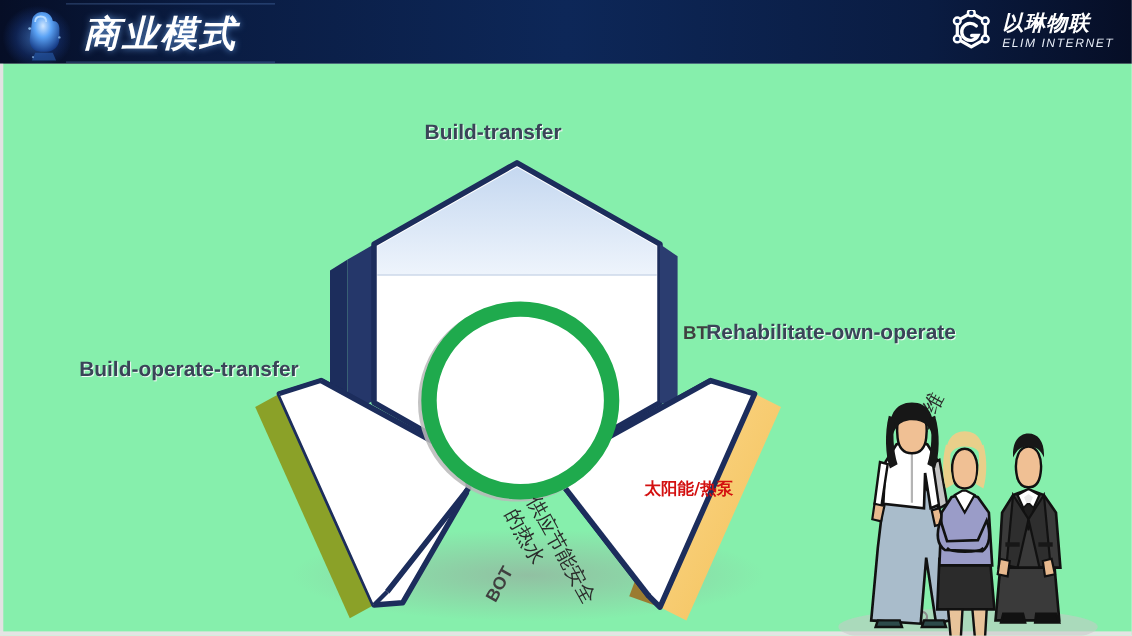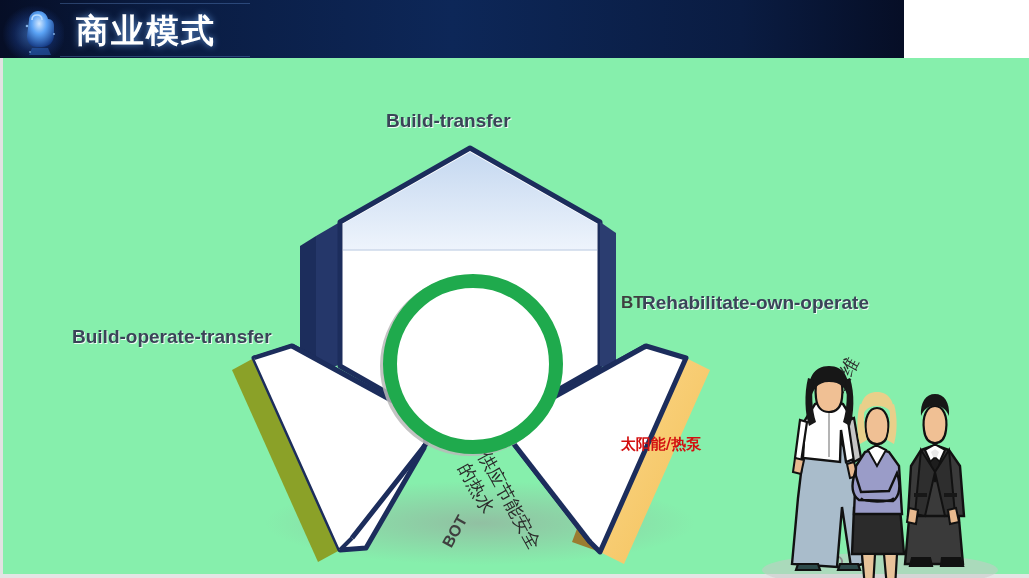--- a/index.html
+++ b/index.html
@@ -5,23 +5,24 @@
   html,body{margin:0;padding:0;}
   body{
     width:1029px;height:578px;overflow:hidden;
     font-family:"Liberation Sans","DejaVu Sans",sans-serif;
     background:#ffffff;
   }
   .slide{position:relative;width:1029px;height:578px;overflow:hidden;background:#ffffff;}
 
   
   .header{
-    position:absolute;left:0;top:0;width:904px;height:58px;
+    position:absolute;left:0;top:0;width:1029px;height:58px;
     background:linear-gradient(90deg,#060e26 0%,#0a1c42 18%,#0d2758 50%,#0a1c42 82%,#060e26 100%);
     overflow:hidden;
+    font-style:italic;
   }
   .header-accent{
     position:absolute;left:0;top:0;width:64px;height:58px;
     background:radial-gradient(ellipse 44px 40px at 34px 34px,rgba(90,160,255,.55) 0%,rgba(40,90,200,.25) 45%,rgba(6,14,38,0) 72%);
   }
   .fist-icon{position:absolute;left:18px;top:4px;width:44px;height:52px;}
   .header-title{
     position:absolute;left:76px;top:9px;
     font-size:33px;font-weight:bold;color:#ffffff;letter-spacing:2px;
     text-shadow:0 0 7px rgba(120,180,255,.75);
@@ -69,21 +70,21 @@
   #roo-code{left:650px;top:413px;font-size:16px;transform:rotate(61deg);transform-origin:left top;}
 
   .rot-body{
     position:absolute;font-size:18px;color:#2a2a2a;line-height:1.25;white-space:nowrap;
     font-family:"DejaVu Serif","Liberation Serif",serif;
   }
   #bot-body{left:313px;top:330px;transform:rotate(61deg);transform-origin:left top;}
   #roo-body{left:612px;top:330px;transform:rotate(-61deg);transform-origin:left top;}
 
   .center-txt{
-    position:absolute;left:406px;top:316px;width:150px;text-align:center;
+    position:absolute;left:406px;top:316px;width:150px;
     font-size:15px;font-weight:bold;color:#d31010;line-height:1.35;
     font-family:"DejaVu Sans","Liberation Sans",sans-serif;
   }
 
   .people{position:absolute;left:762px;top:300px;width:240px;height:235px;}
 </style>
 </head>
 <body>
 
 <div class="slide">
@@ -103,20 +104,35 @@
       <path d="M14 16c0-3 2-5 5-5s5 2 5 5" fill="none" stroke="#b9dcff" stroke-width="1.6"></path>
       <path d="M14 44h16l3 7H11z" fill="#2a63b8" opacity=".55"></path>
       <circle cx="9" cy="22" r="1.3" fill="#9fd0ff" opacity=".8"></circle>
       <circle cx="36" cy="30" r="1.1" fill="#9fd0ff" opacity=".7"></circle>
       <circle cx="12" cy="48" r="1.0" fill="#9fd0ff" opacity=".6"></circle>
     </svg>
 
     <div class="header-rule"></div>
     <div class="header-title">商业模式</div>
 
+    <div class="logo">
+      <svg class="logo-mark" viewBox="0 0 44 44">
+        <path d="M22 3 36 11v18L22 37 8 29V11z" fill="none" stroke="#ffffff" stroke-width="3.2" stroke-linejoin="round"></path>
+        <circle cx="22" cy="3" r="3.4" fill="#0d2758" stroke="#ffffff" stroke-width="2.4"></circle>
+        <circle cx="36" cy="11" r="3.4" fill="#0d2758" stroke="#ffffff" stroke-width="2.4"></circle>
+        <circle cx="36" cy="29" r="3.4" fill="#0d2758" stroke="#ffffff" stroke-width="2.4"></circle>
+        <circle cx="8" cy="11" r="3.4" fill="#0d2758" stroke="#ffffff" stroke-width="2.4"></circle>
+        <circle cx="8" cy="29" r="3.4" fill="#0d2758" stroke="#ffffff" stroke-width="2.4"></circle>
+        <path d="M27 16a8.5 8.5 0 1 0 1.6 9.6h-6.2" fill="none" stroke="#ffffff" stroke-width="3.4" stroke-linecap="round"></path>
+      </svg>
+      <div class="logo-txt">
+        <div class="logo-cn">以琳物联</div>
+        <div class="logo-en">ELIM INTERNET</div>
+      </div>
+    </div>
   </div>
 
   <div class="canvas">
     <div class="canvas-edge"></div>
     <div class="canvas-bottom"></div>
 
     <div class="sidelabel" id="lbl-top">Build-transfer</div>
     <div class="sidelabel" id="lbl-left">Build-operate-transfer</div>
     <div class="sidelabel" id="lbl-right">Rehabilitate-own-operate</div>
 

